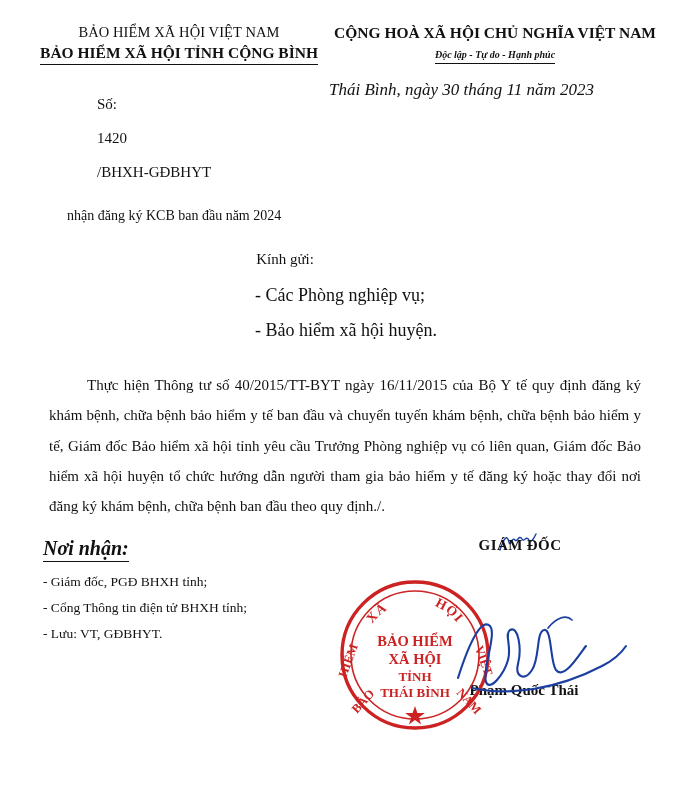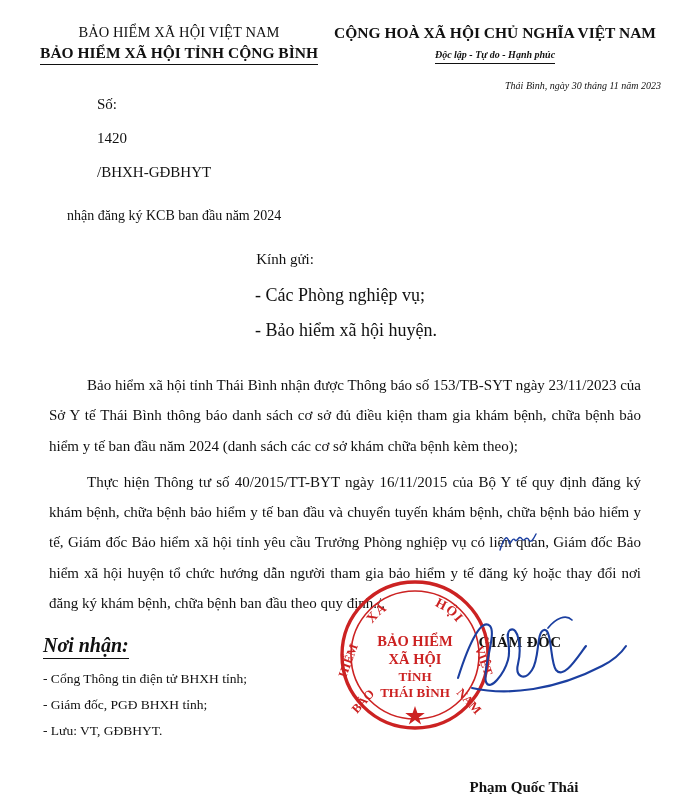--- a/index.html
+++ b/index.html
@@ -76,23 +76,23 @@
     padding: 14px 22px 0 22px;
     box-sizing: border-box;
   }
   .meta-left {
     width: 300px;
     padding-left: 38px;
     box-sizing: border-box;
   }
   .meta-right {
     flex: 1;
-    text-align: right;
+    text-align: left;
     font-style: italic;
-    font-size: 10px;
+    font-size: 17px;
     padding-top: 1px;
   }
   .so-line {
     font-size: 15px;
     white-space: pre;
   }
   .subject {
     font-size: 14px;
     line-height: 1.45;
     margin-top: 8px;
@@ -230,36 +230,35 @@
     <div class="meta-right">Thái Bình, ngày  30  tháng 11 năm 2023</div>
   </div>
 
   <div class="kinh-gui">Kính gửi:</div>
   <div class="recipients">
     <div>- Các Phòng nghiệp vụ;</div>
     <div>- Bảo hiểm xã hội huyện.</div>
   </div>
 
   <div class="body-text">
-    <div class="para">Bảo hiểm xã hội tỉnh Thái Bình nhận được Thông báo số 153/TB-SYT ngày 23/11/2023 của Sở Y tế Thái Bình thông báo danh sách cơ sở đủ điều kiện tham gia khám bệnh, chữa bệnh bảo hiểm y tế ban đầu năm 2024 (danh sách các cơ sở khám chữa bệnh kèm theo);</div>
     <div class="para">Thực hiện Thông tư số 40/2015/TT-BYT ngày 16/11/2015 của Bộ Y tế quy định đăng ký khám bệnh, chữa bệnh bảo hiểm y tế ban đầu và chuyển tuyến khám bệnh, chữa bệnh bảo hiểm y tế, Giám đốc Bảo hiểm xã hội tỉnh yêu cầu Trưởng Phòng nghiệp vụ có liên quan, Giám đốc Bảo hiểm xã hội huyện tổ chức hướng dẫn người tham gia bảo hiểm y tế đăng ký hoặc thay đổi nơi đăng ký khám bệnh, chữa bệnh ban đầu theo quy định./.</div>
   </div>
 
   <div class="small-mark">
     <svg viewBox="0 0 40 26" width="40" height="26" xmlns="http://www.w3.org/2000/svg">
       <path d="M2 22 C6 10, 9 6, 11 14 C12 20, 14 8, 17 12 C19 15, 21 6, 24 11 C26 15, 28 7, 31 12 C33 16, 36 10, 38 6" fill="none" stroke="#1b3fa0" stroke-width="1.4" stroke-linecap="round"></path>
     </svg>
   </div>
 
   <div class="footer">
     <div class="footer-left">
       <div class="noi-nhan-title">Nơi nhận:</div>
       <div class="noi-nhan-list">
+        <div>- Giám đốc, PGĐ BHXH tỉnh;</div>
         <div>- Cổng Thông tin điện tử BHXH tỉnh;</div>
-        <div>- Giám đốc, PGĐ BHXH tỉnh;</div>
         <div>- Lưu: VT, GĐBHYT.</div>
       </div>
     </div>
     <div class="footer-right">
       <div class="giam-doc">GIÁM ĐỐC</div>
       <div class="signer-name">Phạm Quốc Thái</div>
     </div>
   </div>
 
   <div class="seal">

